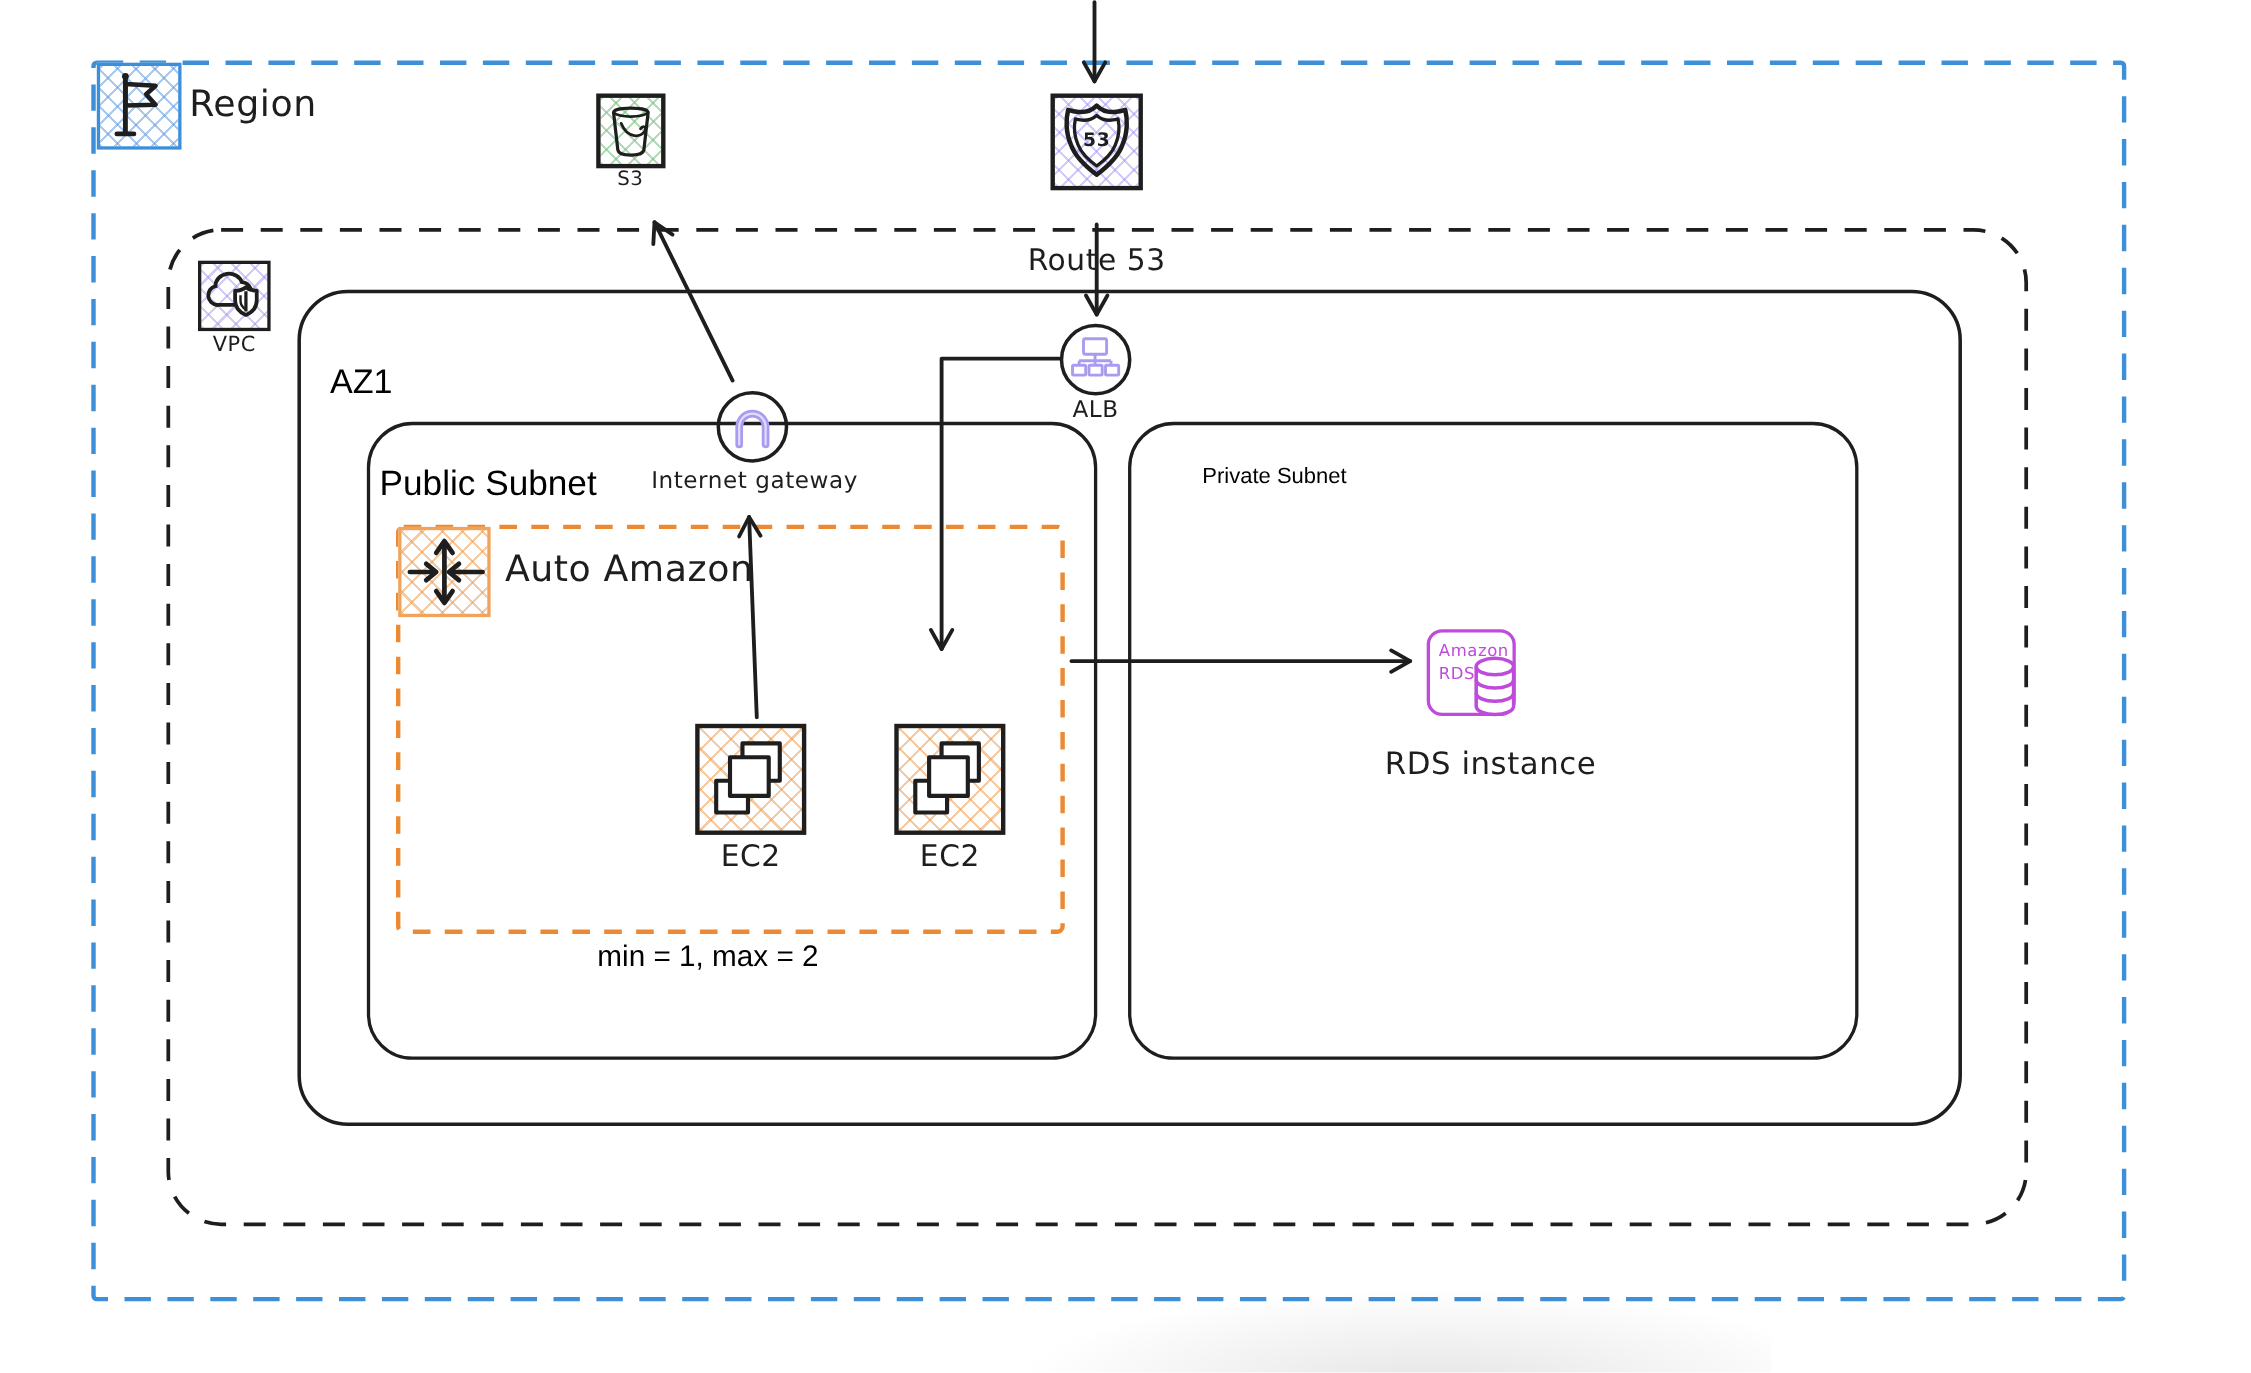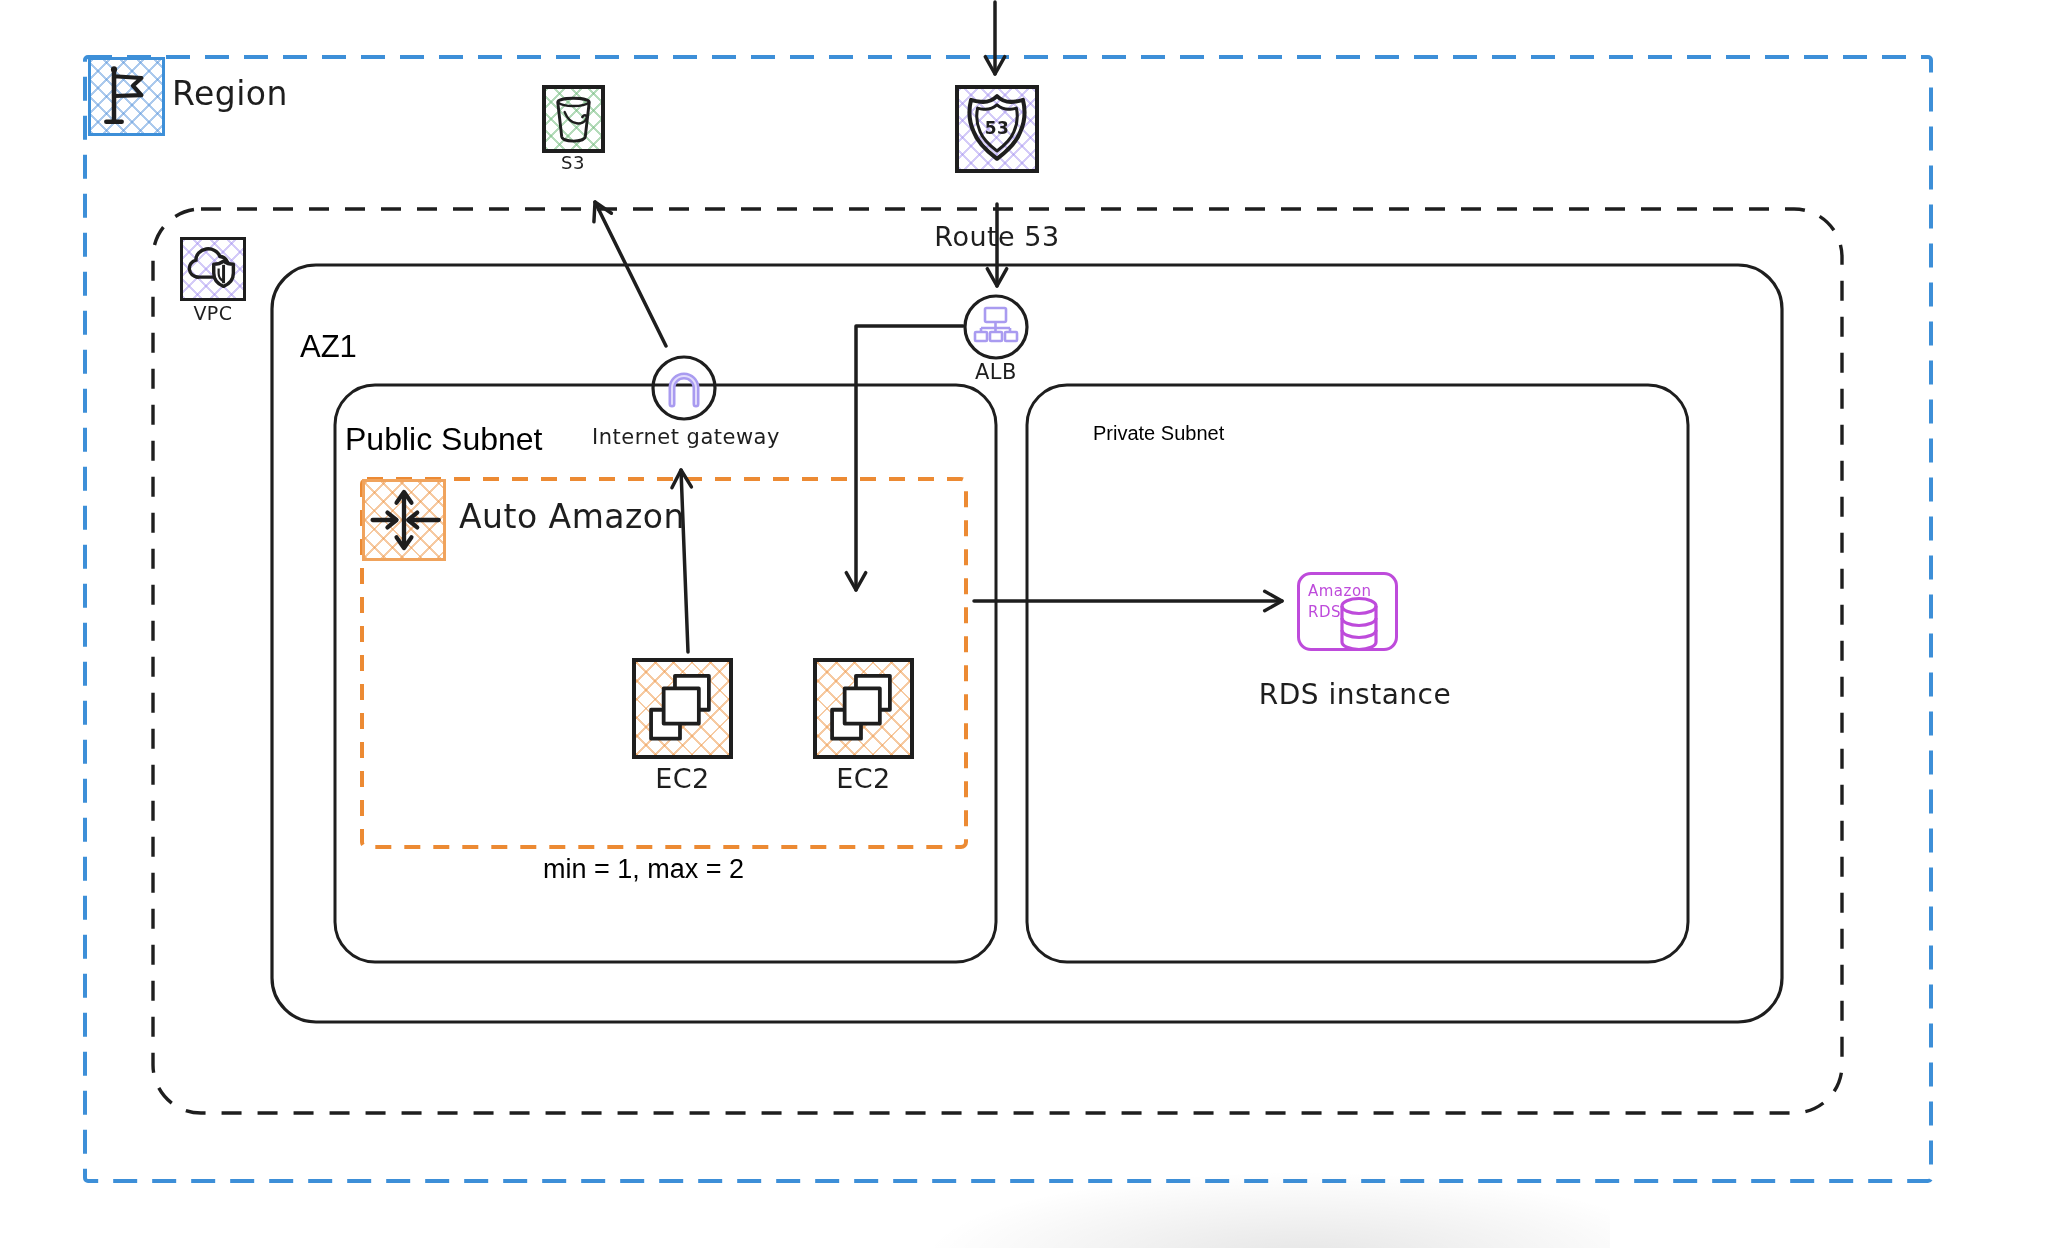--- a/index.html
+++ b/index.html
@@ -148,21 +148,21 @@
 
   <div class="iconbox hatch-orange" style="left:813px;top:658px;width:101px;height:101px;border:4px solid #1e1e1e;">
     <svg width="93" height="93" viewBox="0 0 74 74" fill="#ffffff" stroke="#1e1e1e" stroke-width="3" stroke-linejoin="round">
       <rect x="31" y="11" width="27" height="27"></rect>
       <rect x="12" y="38" width="23" height="23"></rect>
       <rect x="22" y="21" width="28" height="28"></rect>
     </svg>
   </div>
   <div class="lbl hand ctr" style="left:813px;top:763px;width:101px;font-size:27px;">EC2</div>
 
-  <div class="iconbox" style="left:1297px;top:572px;width:101px;height:79px;border:3.5px solid #be4bdb;border-radius:14px;">
+  <div class="iconbox" style="left:1297px;top:572px;width:81px;height:79px;border:3.5px solid #be4bdb;border-radius:14px;">
     <div class="lbl hand" style="left:8px;top:6px;font-size:15px;color:#be4bdb;line-height:1.35;">Amazon</div>
     <div class="lbl hand" style="left:8px;top:27px;font-size:15px;color:#be4bdb;line-height:1.35;">RDS</div>
   </div>
   <div class="abs" style="left:1336px;top:596px;width:46px;height:58px;">
     <svg width="46" height="58" viewBox="0 0 46 58">
       <path d="M6,10 a17,7.5 0 0 1 34,0 V46 a17,7.5 0 0 1 -34,0 Z" fill="#ffffff" stroke="#be4bdb" stroke-width="3.2"></path>
       <path d="M6,10 a17,7.5 0 0 0 34,0 M6,22 a17,7.5 0 0 0 34,0 M6,34 a17,7.5 0 0 0 34,0" fill="none" stroke="#be4bdb" stroke-width="3.2"></path>
     </svg>
   </div>
   <div class="lbl hand ctr" style="left:1235px;top:678px;width:240px;font-size:28px;">RDS instance</div>

